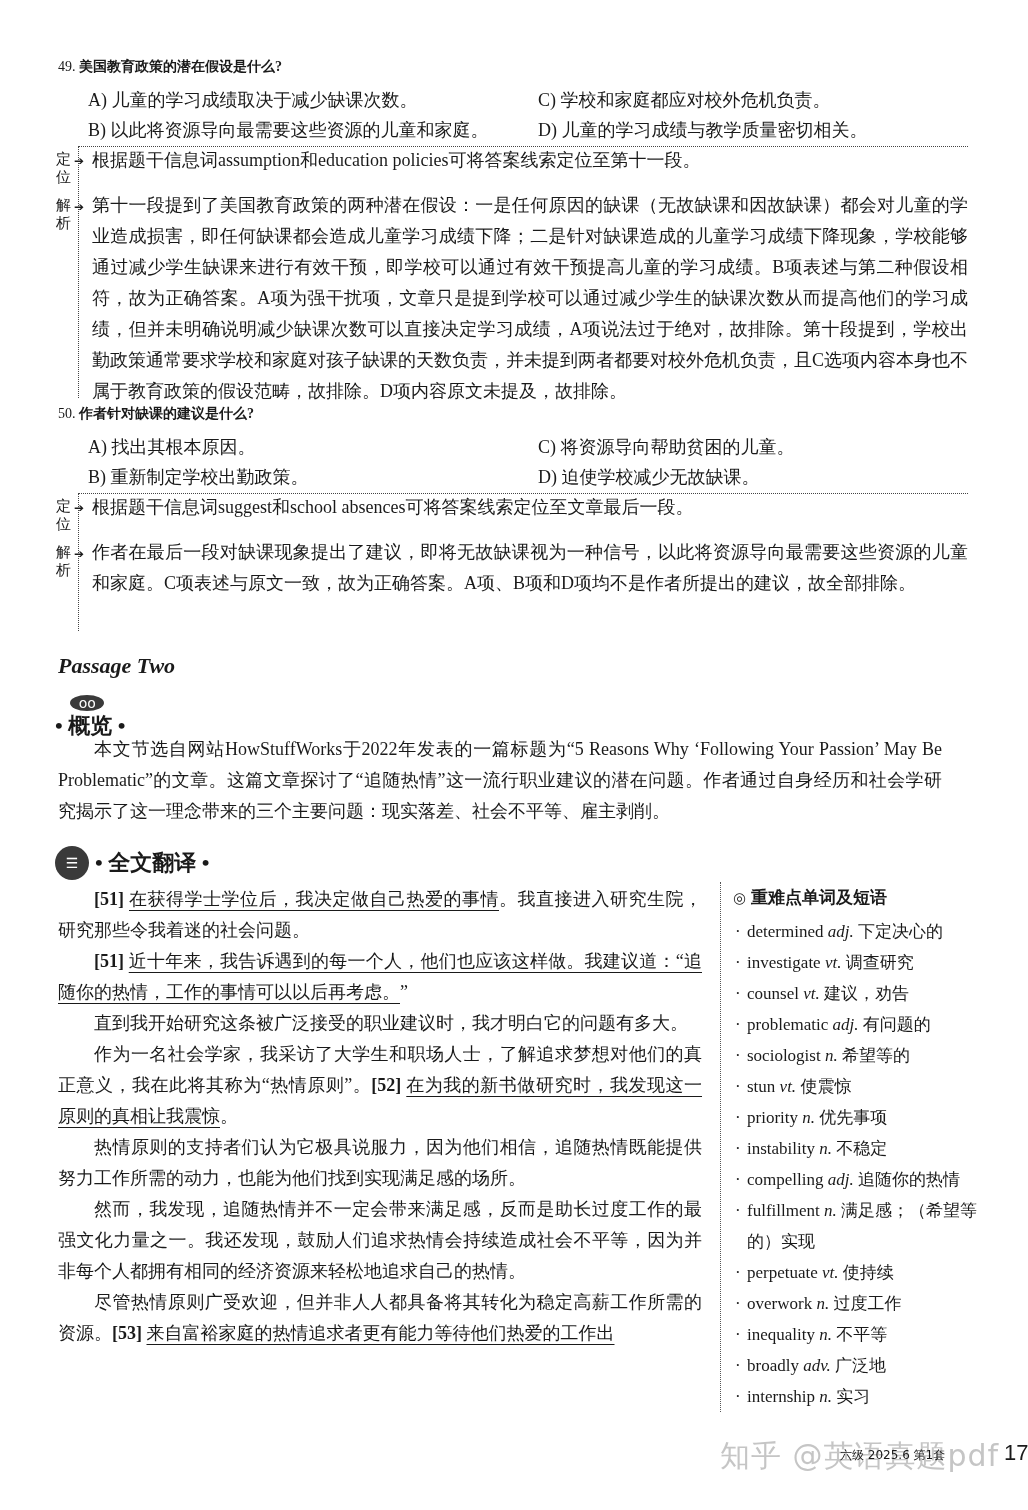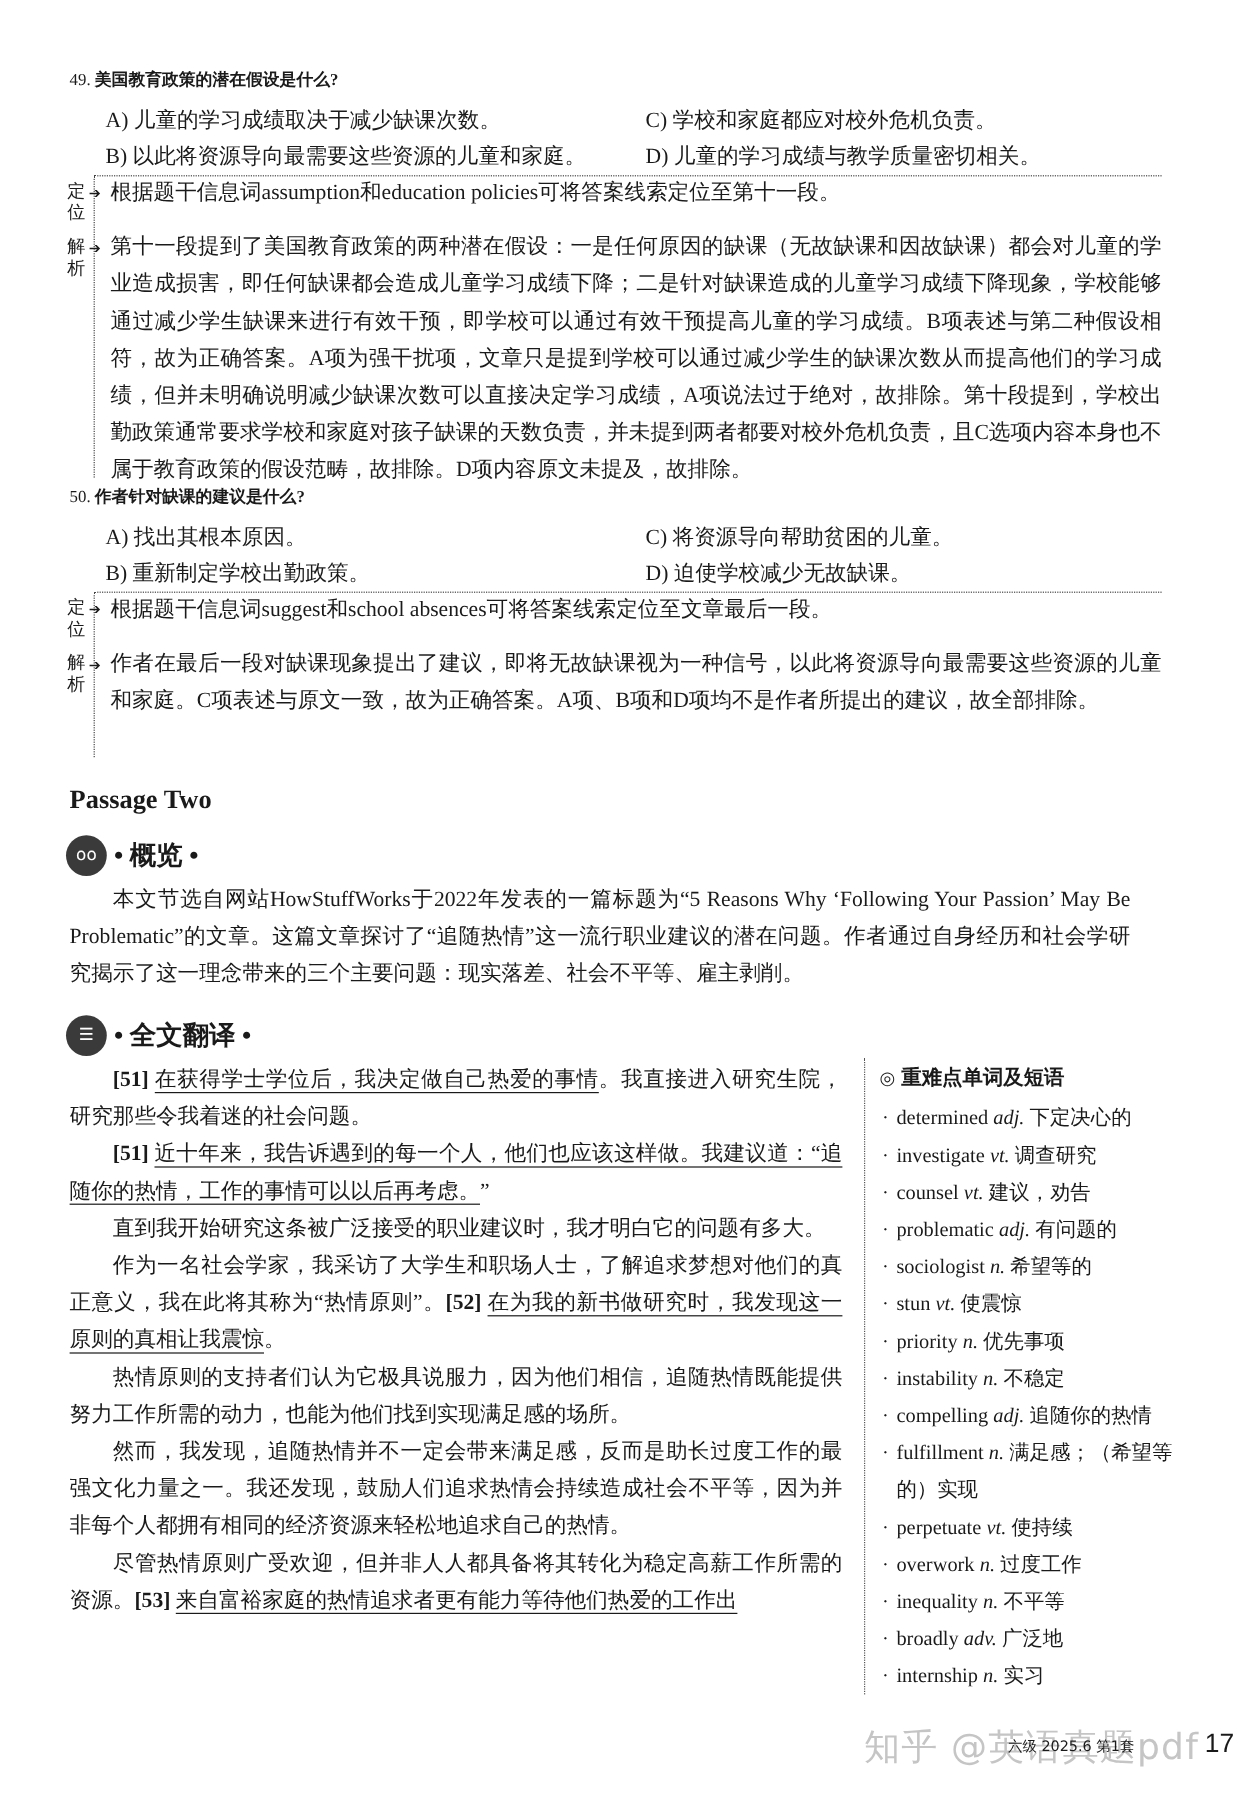--- a/index.html
+++ b/index.html
@@ -12,21 +12,21 @@
   .opt { position: absolute; font-size: 18px; }
 
   .expl { position: absolute; left: 56px; width: 912px; }
   .expl-frame { position: absolute; left: 22px; right: 0; top: 0; bottom: 0;
                 border-left: 1px dotted #444; border-top: 1px dotted #444; }
   .tag { position: absolute; left: 0; width: 20px; font-size: 15px; line-height: 18px;
          font-family: "DejaVu Sans", sans-serif; }
   .tag .arrow { position: absolute; left: 18px; top: 2px; font-size: 12px; }
   .expl-text { position: absolute; left: 36px; right: 0; font-size: 18px; line-height: 31px; }
 
-  .passage-title { position: absolute; left: 58px; top: 653px; font-size: 22px; font-weight: bold; }
+  .passage-title { position: absolute; left: 58px; top: 653px; font-size: 22px; font-weight: bold; font-style: italic; }
   .sec-head { position: absolute; left: 55px; height: 36px; display: flex; align-items: center; }
   .sec-icon { width: 34px; height: 34px; border-radius: 50%; background: #3a3a3a; color: #fff;
               display: flex; align-items: center; justify-content: center; font-size: 14px;
               font-family: "DejaVu Sans", sans-serif; margin-right: 6px; }
   .sec-label { font-size: 22px; font-weight: bold; }
 
   .para { position: absolute; left: 58px; width: 884px; font-size: 18px; line-height: 31px;
           text-indent: 36px; text-align: justify; }
 
   .trans { position: absolute; left: 58px; width: 644px; font-size: 18px; line-height: 31px; }
@@ -98,21 +98,21 @@
     <div class="expl-text" style="top:-1px;">根据题干信息词suggest和school absences可将答案线索定位至文章最后一段。</div>
     <div class="tag" style="top:50px;">
       <span>解析</span>
       <span class="arrow">➔</span>
     </div>
     <div class="expl-text" style="top:44px; text-align:justify;">作者在最后一段对缺课现象提出了建议，即将无故缺课视为一种信号，以此将资源导向最需要这些资源的儿童和家庭。C项表述与原文一致，故为正确答案。A项、B项和D项均不是作者所提出的建议，故全部排除。</div>
   </div>
 
   <div class="passage-title">Passage Two</div>
 
-  <div class="sec-head" style="top:695px;">
+  <div class="sec-head" style="top:695px;flex-direction:column;">
     <div class="sec-icon">oo</div>
     <div class="sec-label">• 概览 •</div>
   </div>
   <div class="para" style="top:734px;">本文节选自网站HowStuffWorks于2022年发表的一篇标题为“5 Reasons Why ‘Following Your Passion’ May Be Problematic”的文章。这篇文章探讨了“追随热情”这一流行职业建议的潜在问题。作者通过自身经历和社会学研究揭示了这一理念带来的三个主要问题：现实落差、社会不平等、雇主剥削。</div>
 
   <div class="sec-head" style="top:845px;">
     <div class="sec-icon">☰</div>
     <div class="sec-label">• 全文翻译 •</div>
   </div>
 

